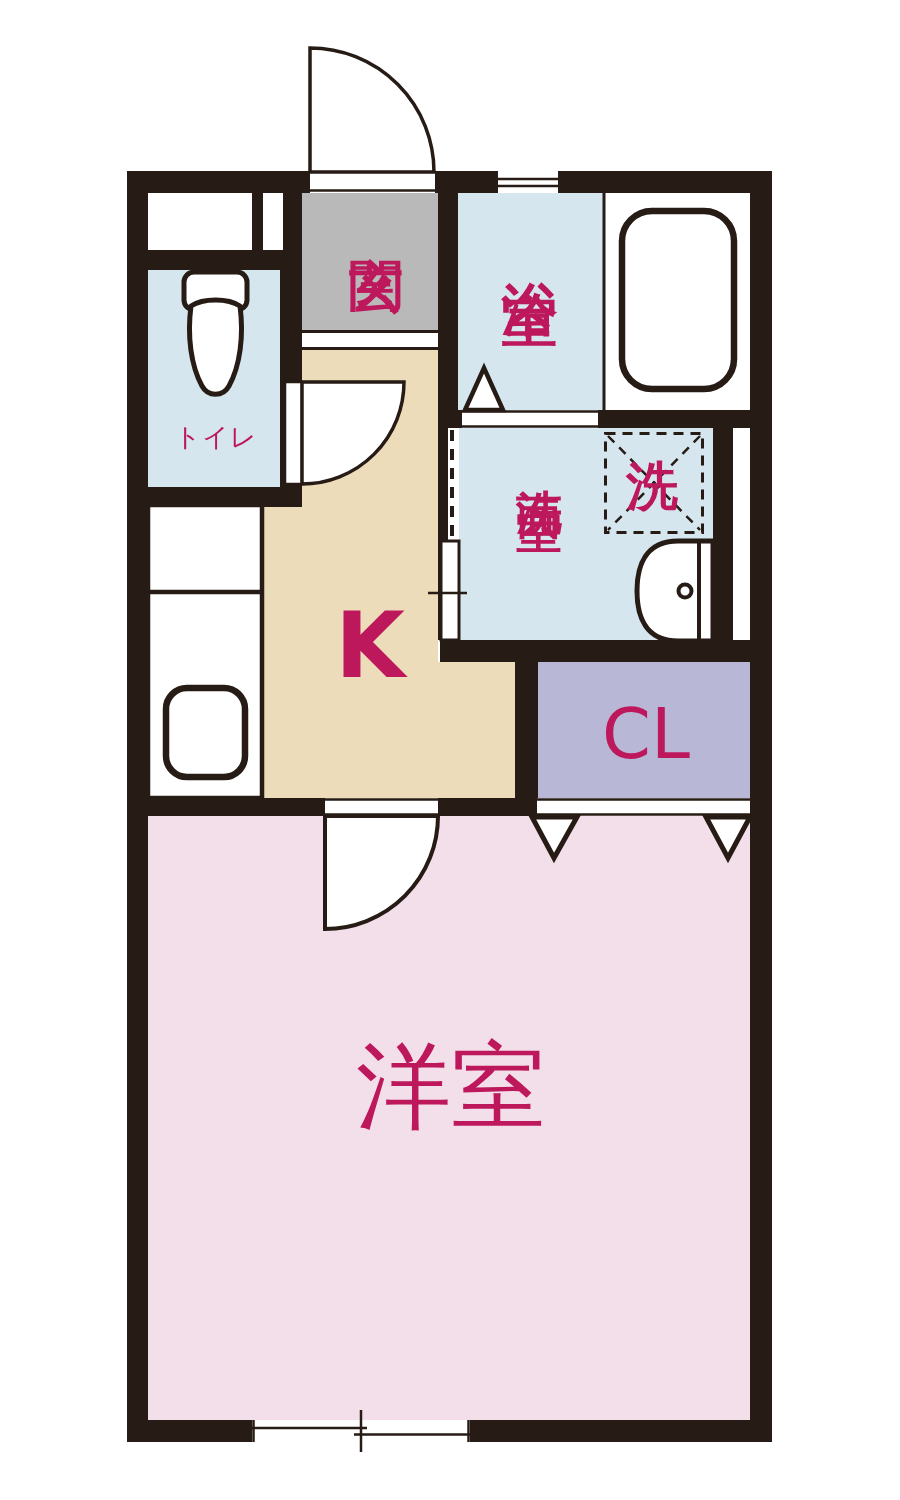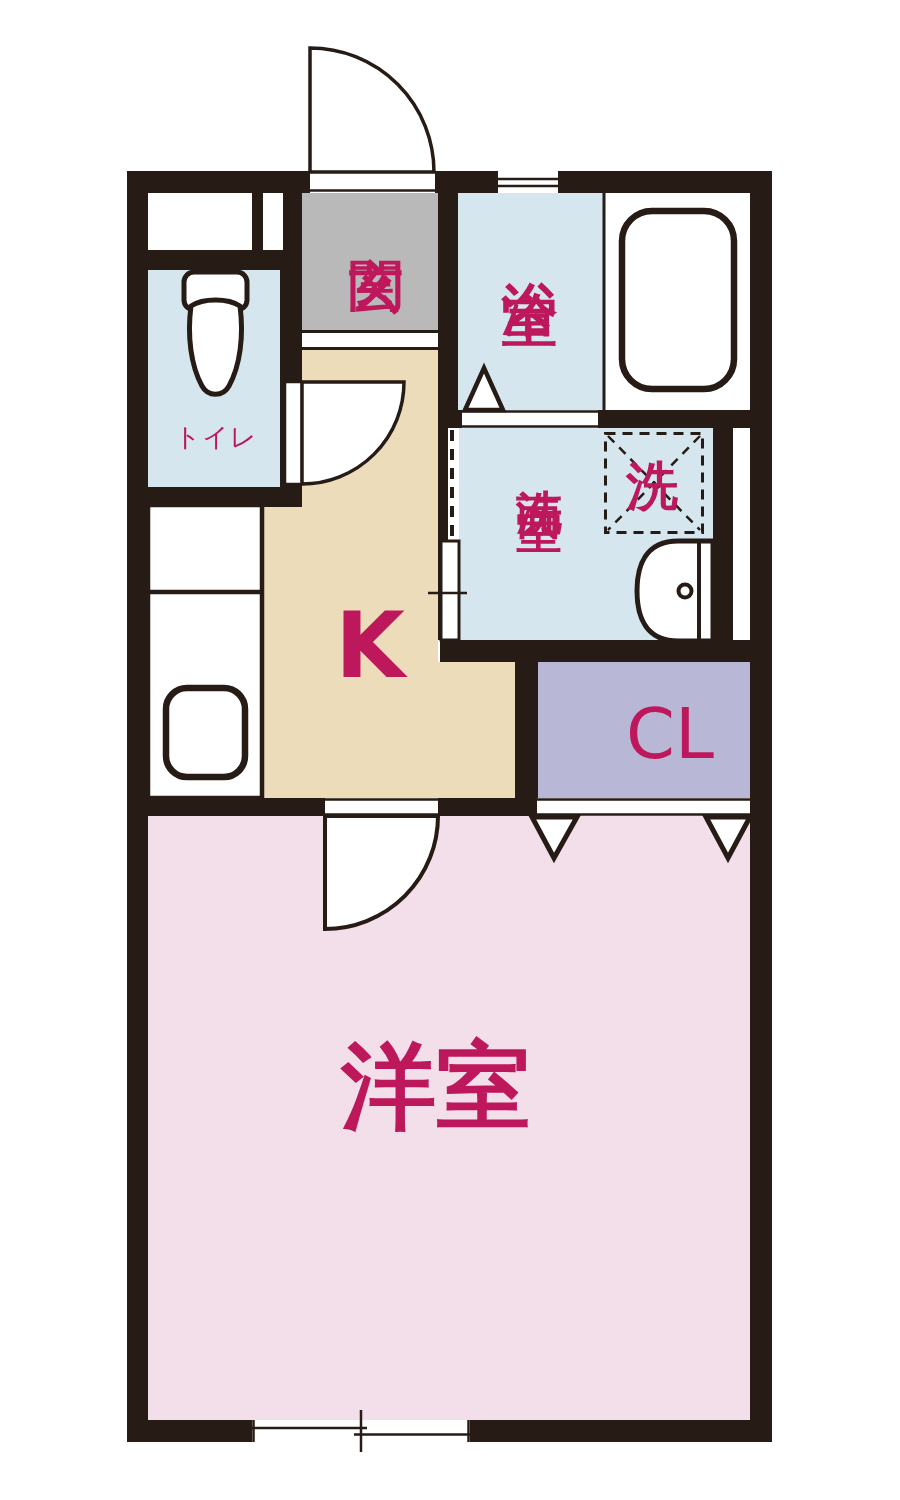--- a/index.html
+++ b/index.html
@@ -16,22 +16,22 @@
   .step{background:#ffffff;border-top:3px solid #261b15;border-bottom:3px solid #261b15;box-sizing:border-box;}
   svg{position:absolute;left:0;top:0;}
   .lbl{position:absolute;color:#be185d;line-height:1;}
   .vlabel{writing-mode:vertical-rl;text-orientation:upright;}
   .lbl-genkan{left:349px;top:212px;font-size:54px;font-weight:600;letter-spacing:6px;}
   .lbl-bath{left:502px;top:236px;font-size:56px;font-weight:600;letter-spacing:8px;}
   .lbl-washroom{left:517px;top:452px;font-size:46px;font-weight:600;letter-spacing:8px;}
   .lbl-washer{left:626px;top:460px;font-size:52px;font-weight:600;}
   .lbl-toilet{left:166px;top:424px;width:100px;text-align:center;font-size:26px;font-weight:500;letter-spacing:1px;}
   .lbl-k{left:320px;top:601px;width:100px;text-align:center;font-size:90px;font-weight:700;}
-  .lbl-cl{left:620px;top:699px;width:100px;text-align:center;font-size:70px;font-weight:500;}
-  .lbl-west{left:286px;top:1034px;width:300px;text-align:center;font-size:95px;font-weight:700;line-height:104px;}
+  .lbl-cl{left:596px;top:699px;width:100px;text-align:center;font-size:70px;font-weight:500;}
+  .lbl-west{left:301px;top:1034px;width:300px;text-align:center;font-size:95px;font-weight:400;line-height:104px;}
 </style>
 </head>
 <body>
 
 <div class="plan">
 
   <div class="fill f-white" style="left:148px;top:193px;width:104px;height:57px;"></div>
   <div class="fill f-white" style="left:263px;top:193px;width:20px;height:57px;"></div>
   <div class="fill f-blue" style="left:148px;top:270px;width:132px;height:217px;"></div>
   <div class="fill f-gray" style="left:302px;top:193px;width:136px;height:137px;"></div>

